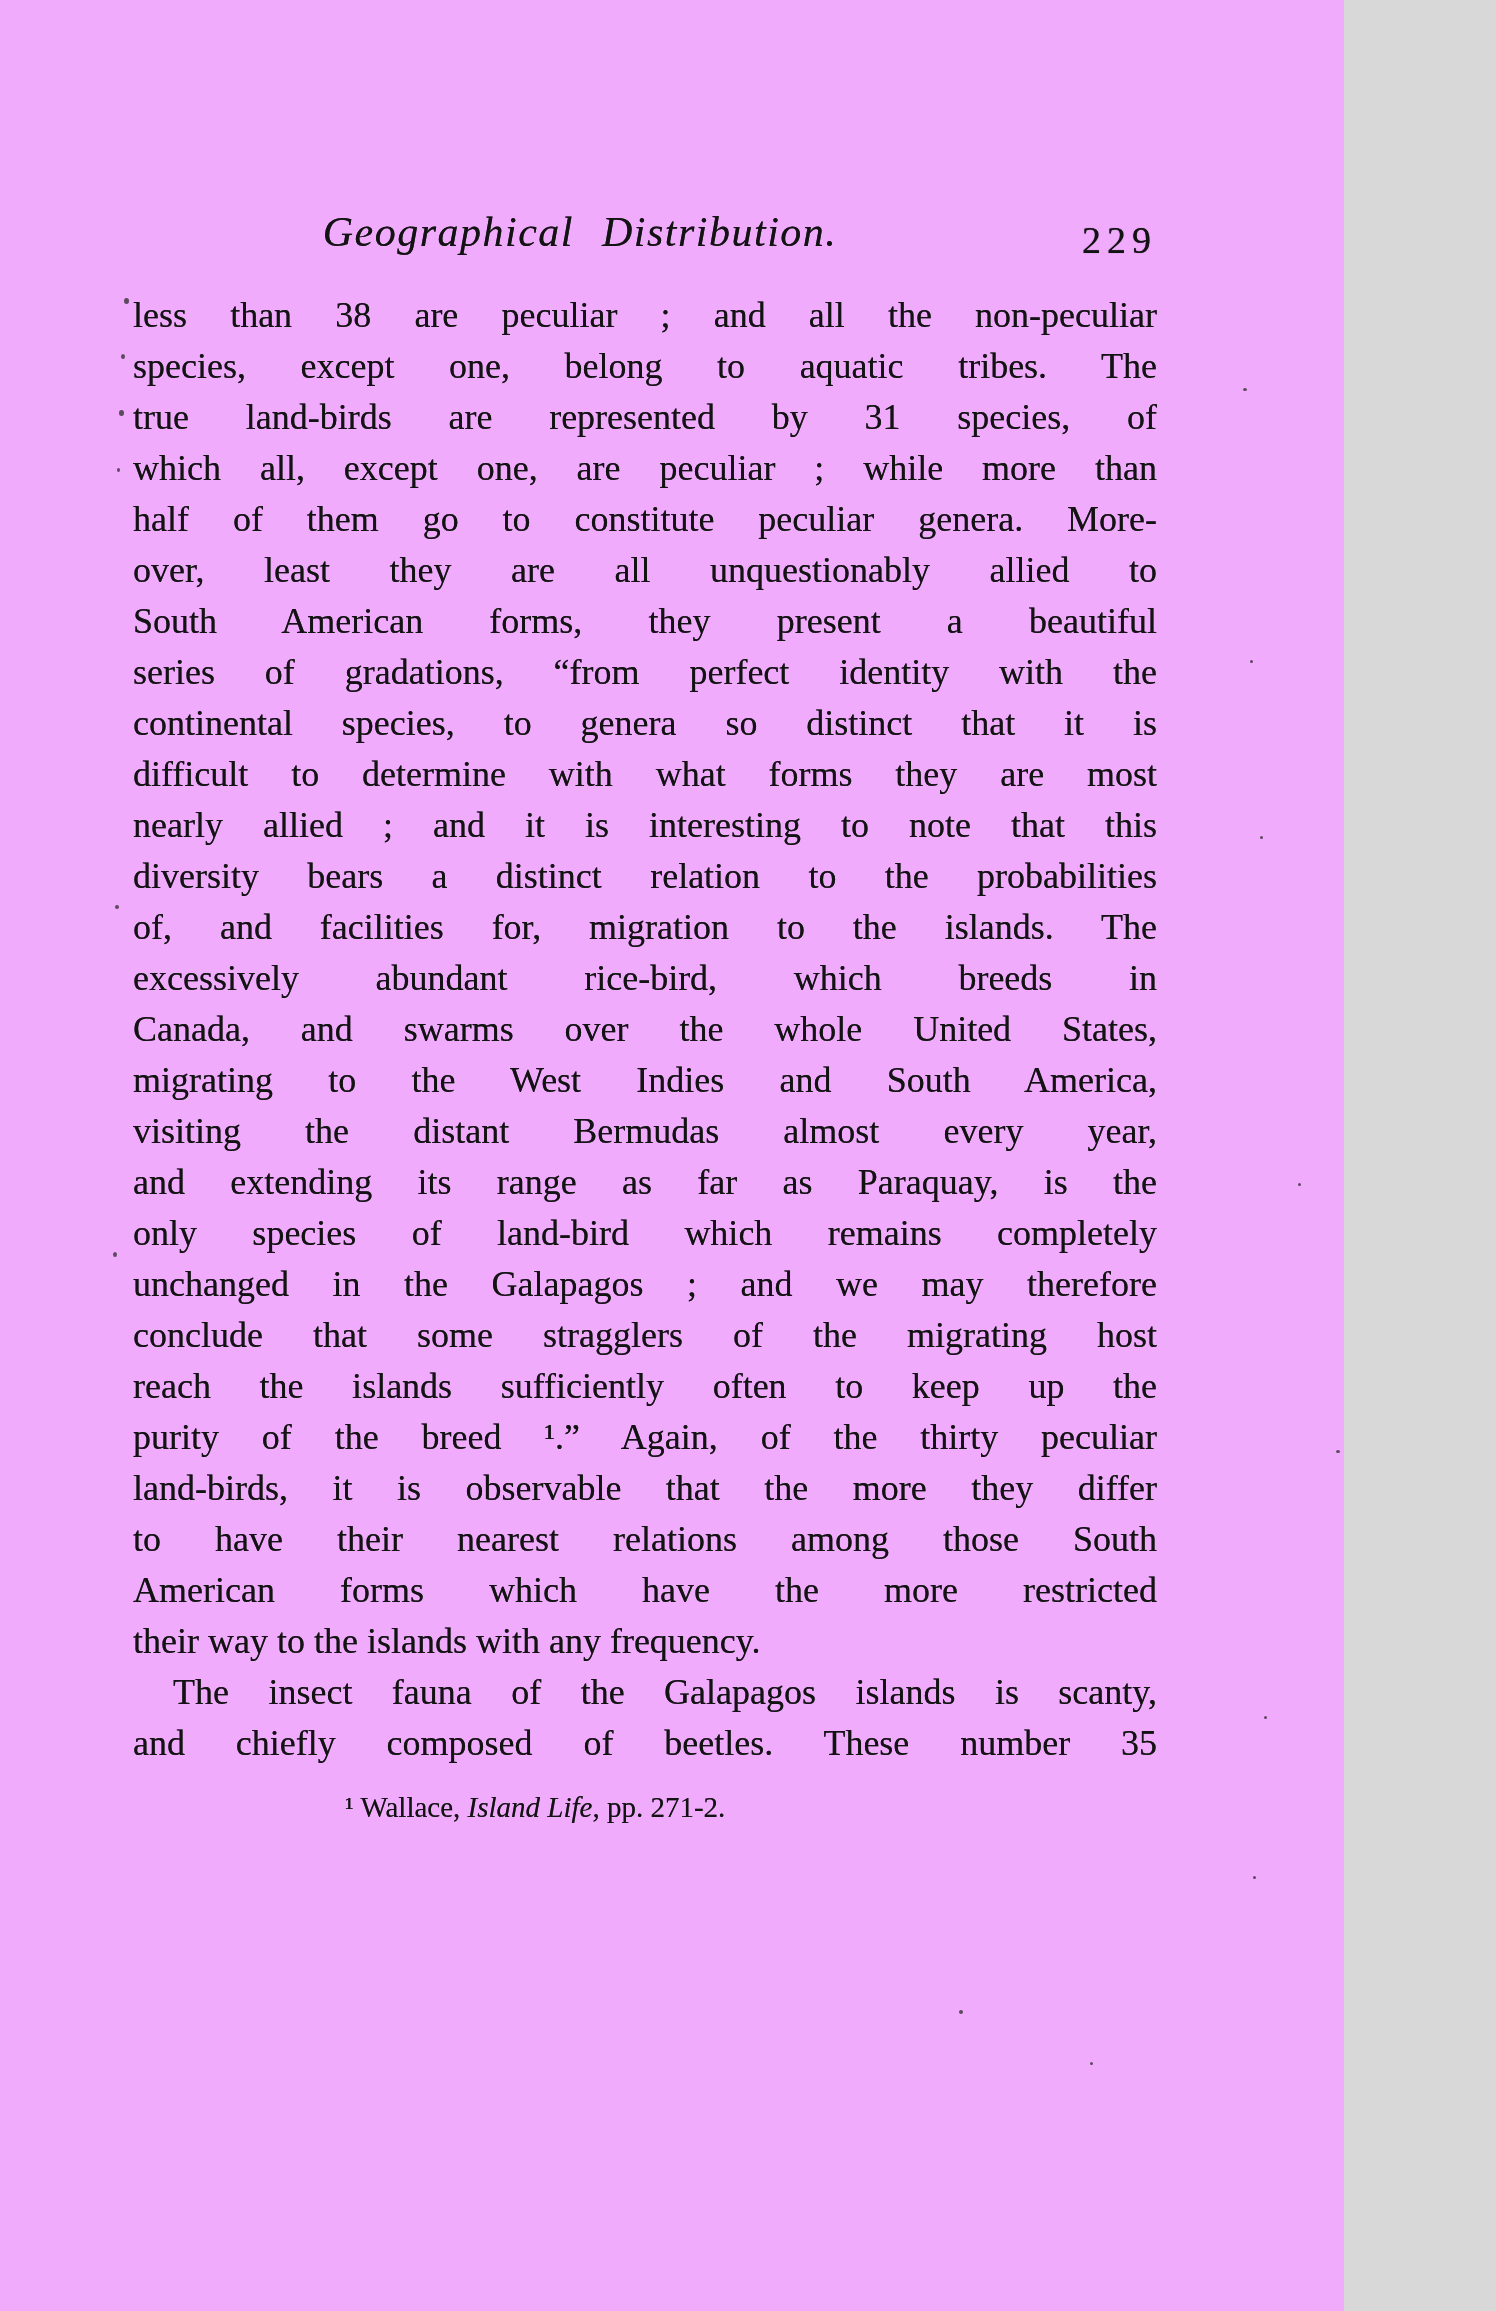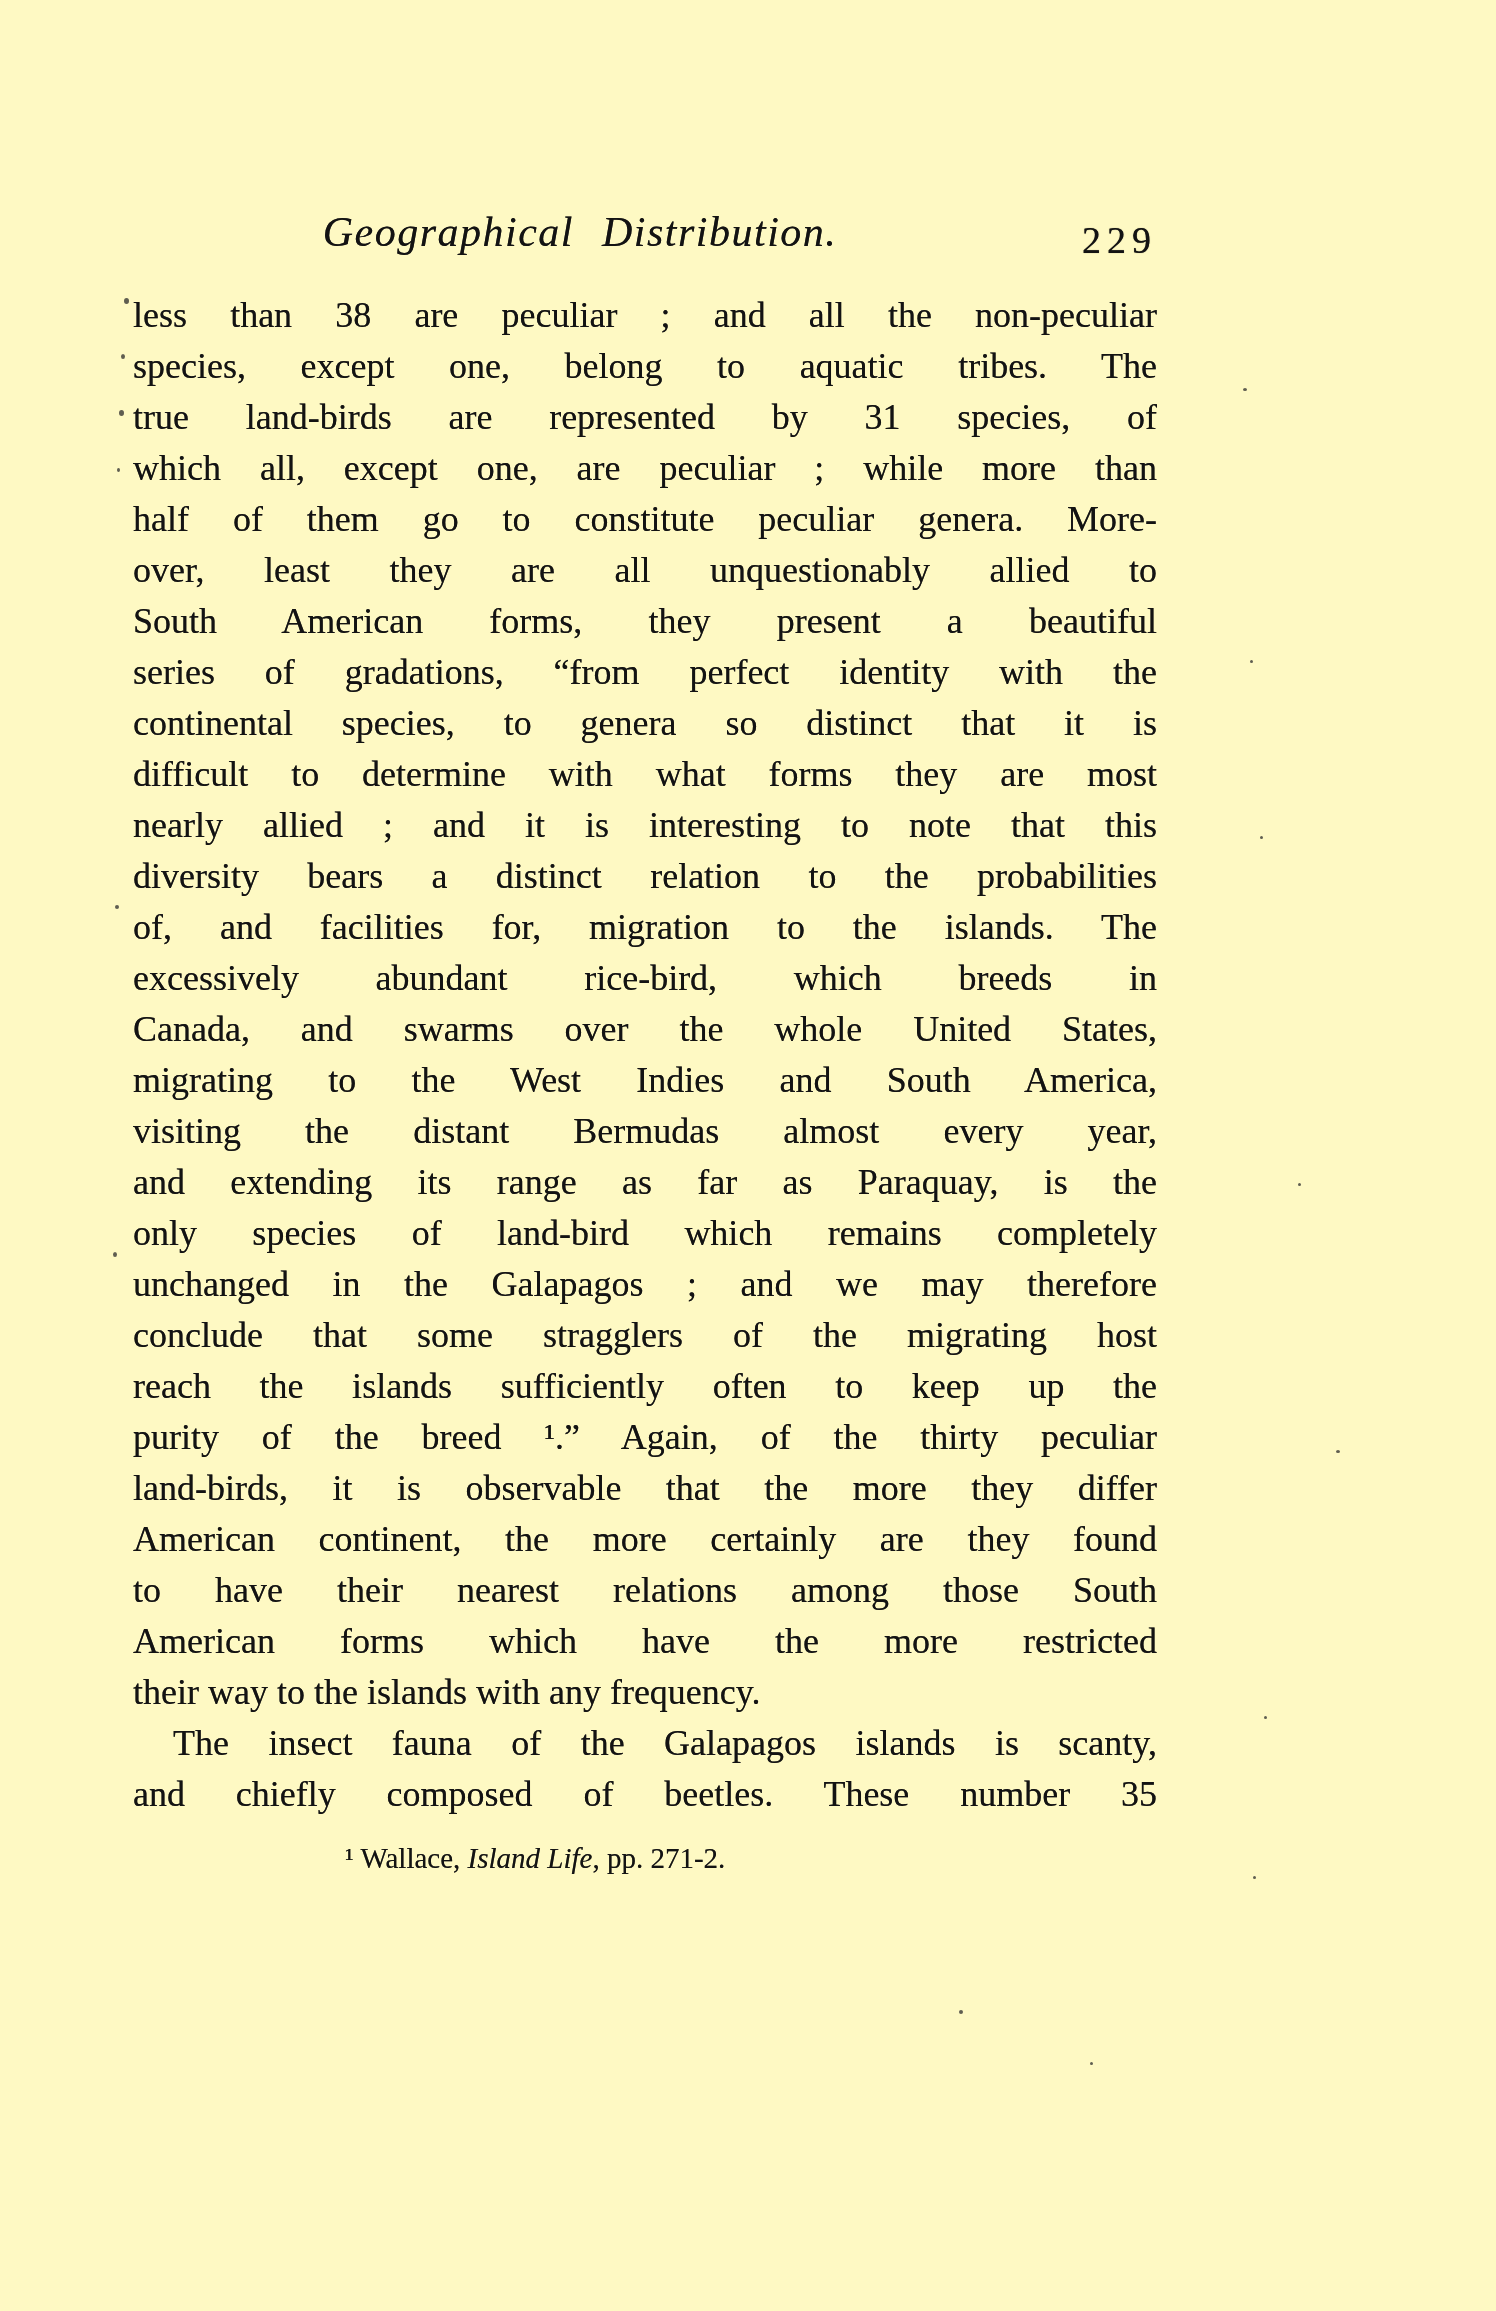--- a/index.html
+++ b/index.html
@@ -2,23 +2,23 @@
 <html><head>
 <meta charset="utf-8">
 <style>
   html, body {
     margin: 0;
     padding: 0;
     background: #d8d8d8;
   }
   .page {
     position: relative;
-    width: 1496px;
+    width: 1344px;
     height: 2311px;
-    background: #fef9c3;
+    background: #f0abfc;
     overflow: hidden;
     font-family: "Liberation Serif", "DejaVu Serif", serif;
     color: #131313;
   }
   .textblock {
     position: absolute;
     left: 133px;
     top: 208px;
     width: 1024px;
   }
@@ -111,21 +111,20 @@
         <div class="line">Canada, and swarms over the whole United States,</div>
         <div class="line">migrating to the West Indies and South America,</div>
         <div class="line">visiting the distant Bermudas almost every year,</div>
         <div class="line">and extending its range as far as Paraquay, is the</div>
         <div class="line">only species of land-bird which remains completely</div>
         <div class="line">unchanged in the Galapagos ; and we may therefore</div>
         <div class="line">conclude that some stragglers of the migrating host</div>
         <div class="line">reach the islands sufficiently often to keep up the</div>
         <div class="line">purity of the breed ¹.”  Again, of the thirty peculiar</div>
         <div class="line">land-birds, it is observable that the more they differ</div>
-        <div class="line">American continent, the more certainly are they found</div>
         <div class="line">to have their nearest relations among those South</div>
         <div class="line">American forms which have the more restricted</div>
         <div class="line no-just">their way to the islands with any frequency.</div>
         <div class="line indent">The insect fauna of the Galapagos islands is scanty,</div>
         <div class="line">and chiefly composed of beetles. These number 35</div>
       </div>
 
     <div class="footnote">
       <span>¹ Wallace, </span><span class="work">Island Life</span><span>, pp. 271-2.</span>
     </div>

